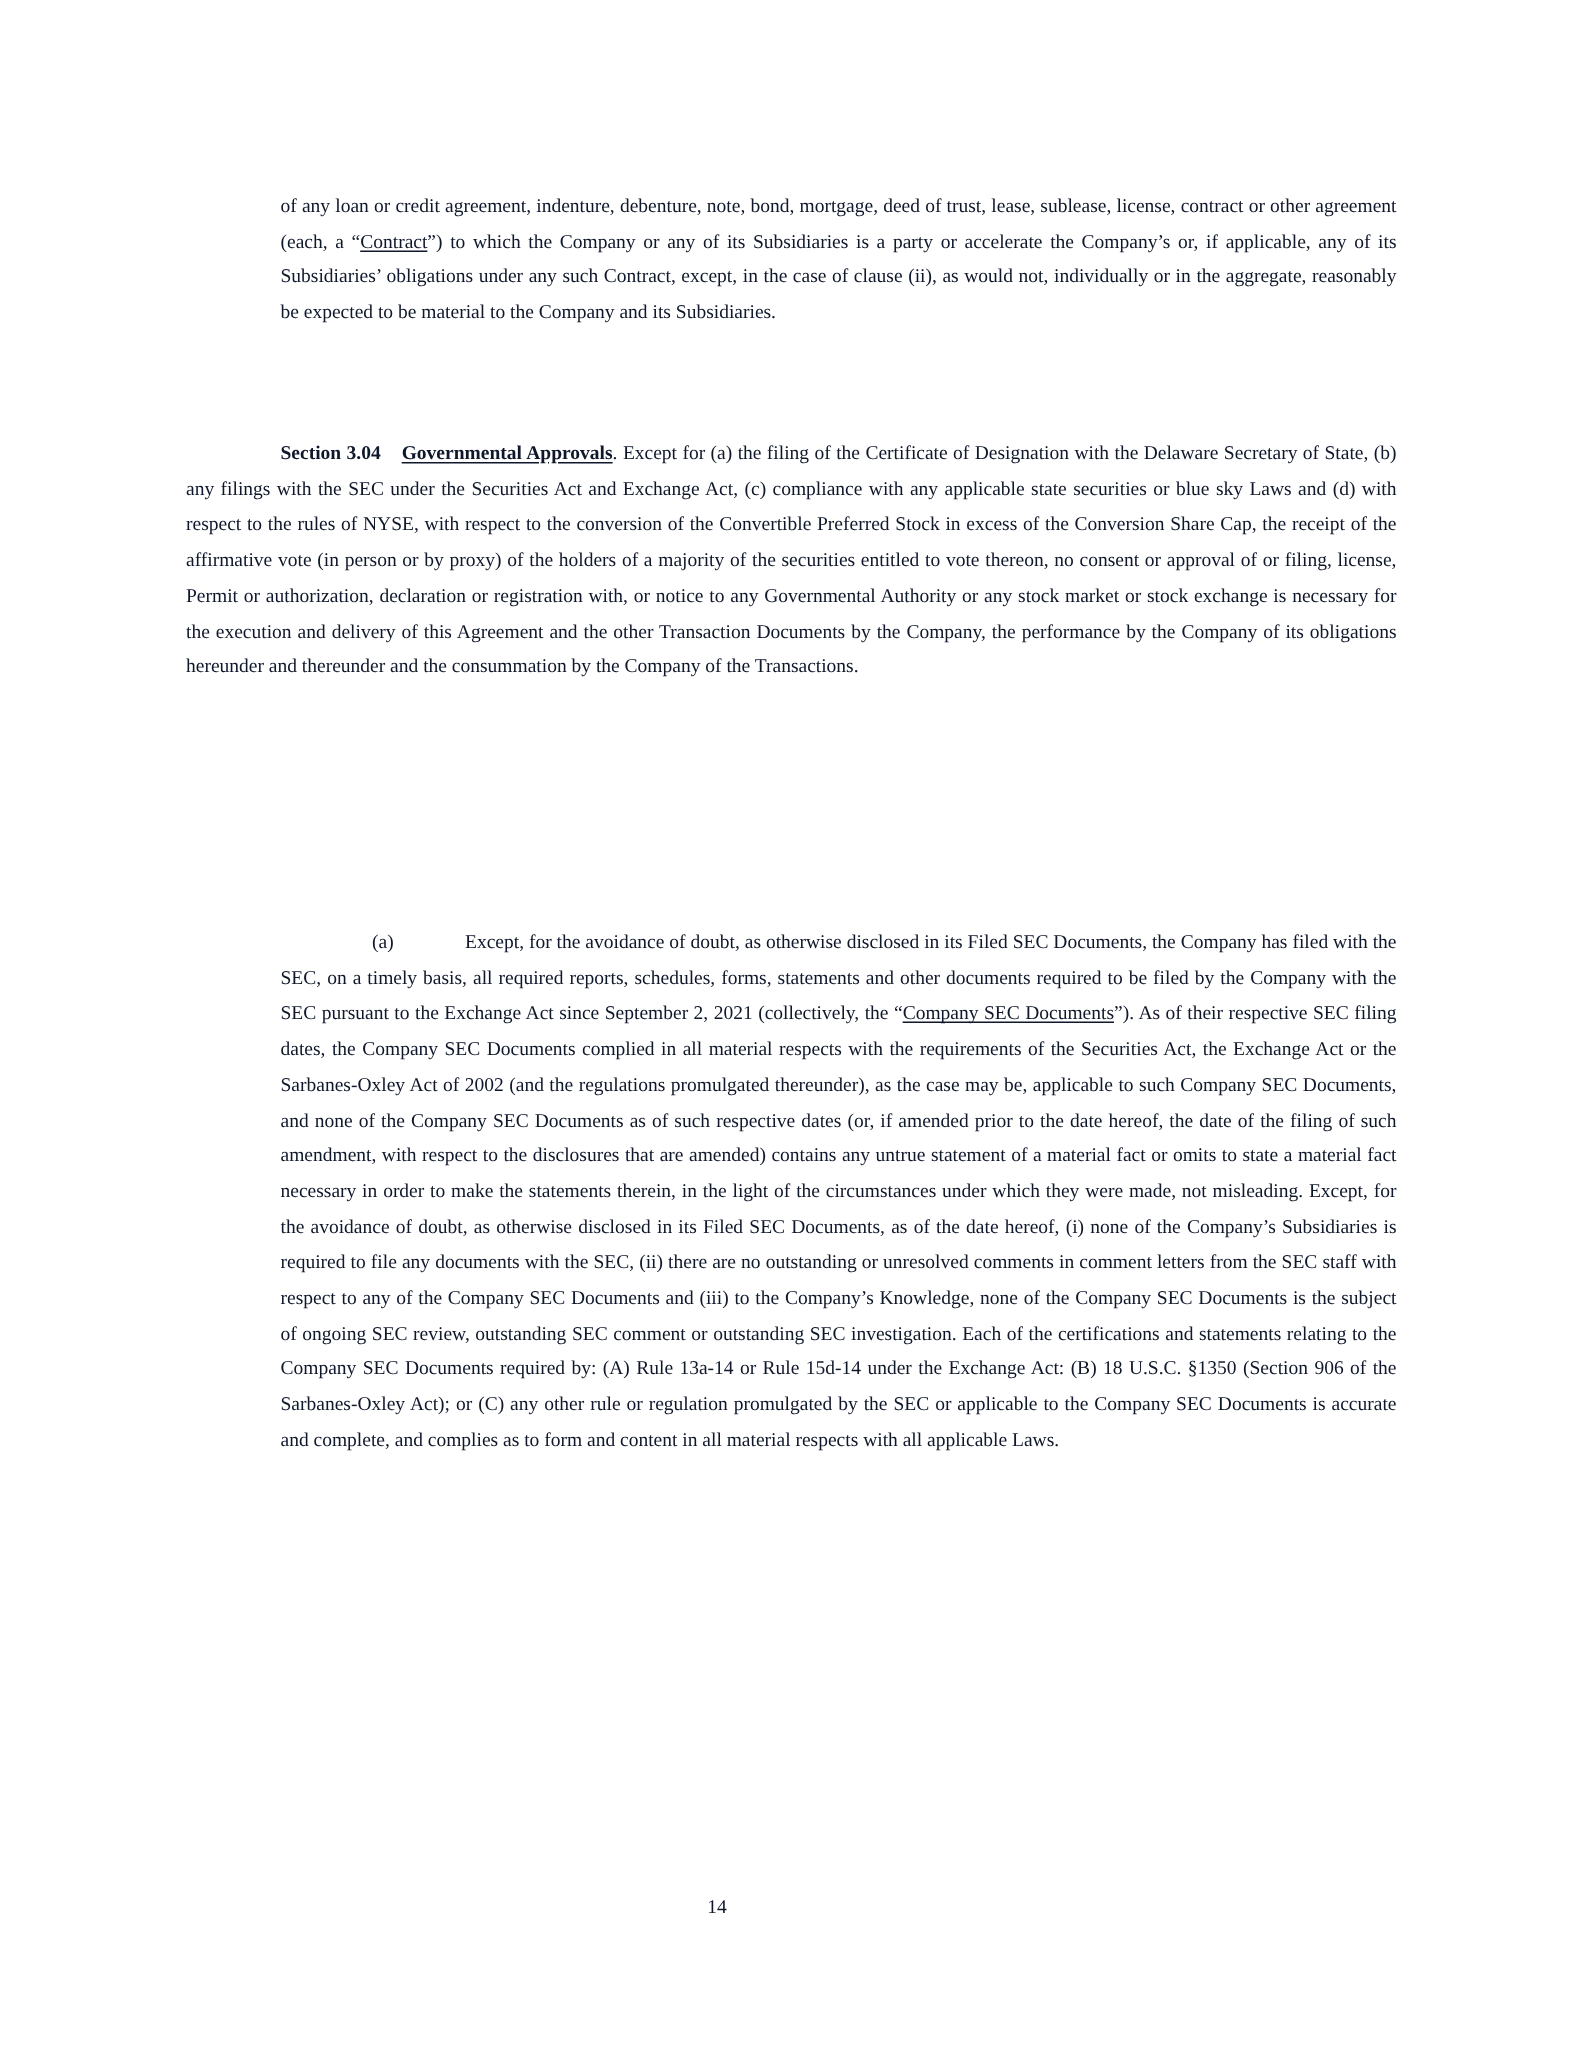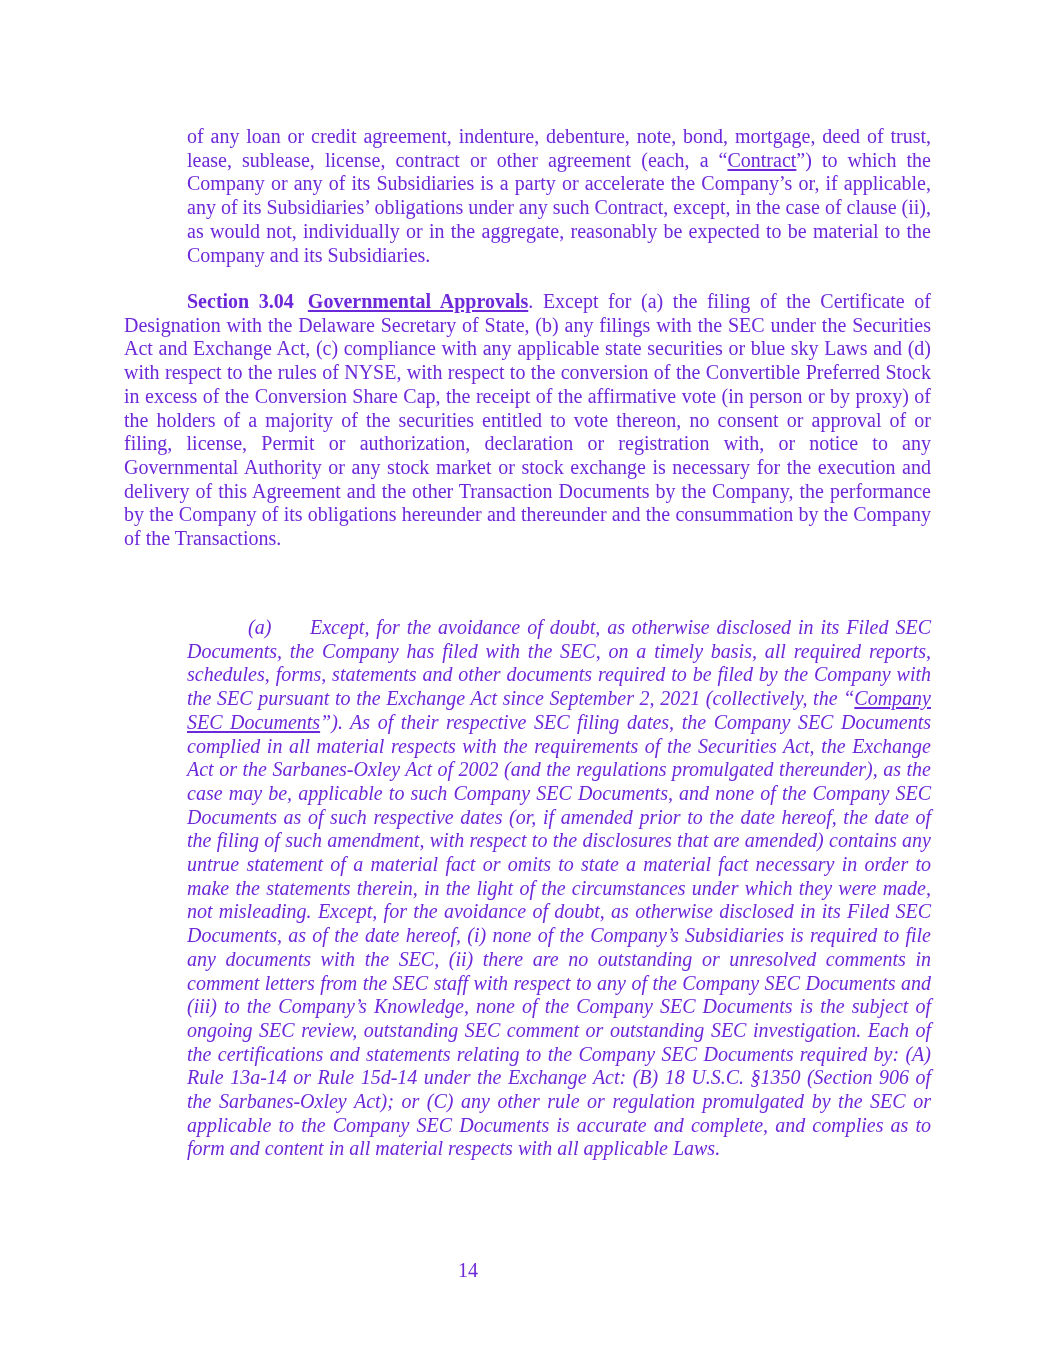--- a/index.html
+++ b/index.html
@@ -1,31 +1,31 @@
 <!DOCTYPE html>
 <html><head>
   <meta charset="utf-8">
   <style>
     html, body { margin: 0; padding: 0; background: #ffffff; }
     body { width: 1055px; height: 1365px; position: relative; overflow: hidden; }
     .page {
       position: absolute; left: 0; top: 0; width: 1055px; height: 1365px;
-      font-family: "Liberation Serif", serif; color: #6d28d9;
-      font-size: 20px; line-height: 23.7px;
+      font-family: "Liberation Serif", serif; color: #0f172a;
+      font-size: 13px; line-height: 23.7px;
     }
     .block { position: absolute; text-align: justify; text-align-last: left; }
     .p1 { left: 187px; top: 125px; width: 744px; }
     .p2 { left: 124px; top: 290px; width: 807px; text-indent: 63px; }
     .p3 { left: 187px; top: 572px; width: 744px; }
-    .p4 { left: 187px; top: 616px; width: 744px; font-style: italic; }
+    .p4 { left: 187px; top: 616px; width: 744px; }
     .b { font-weight: bold; }
     .u { text-decoration: underline; text-underline-offset: 2px; }
     .gap { display: inline-block; width: 14px; }
     .label-a { display: inline-block; width: 62px; padding-left: 61px; }
-    .pagenum { position: absolute; left: 0; width: 936px; top: 1259px; text-align: center; }
+    .pagenum { position: absolute; left: 10px; width: 936px; top: 1259px; text-align: center; }
   </style>
 </head>
 <body>
 
 <div class="page">
 
   <p class="block p1" style="margin:0;"><span>of any loan or credit agreement, indenture, debenture, note, bond, mortgage, deed of trust, lease, sublease, license, contract or other agreement (each, a “</span><span class="u">Contract</span><span>”) to which the Company or any of its Subsidiaries is a party or accelerate the Company’s or, if applicable, any of its Subsidiaries’ obligations under any such Contract, except, in the case of clause (ii), as would not, individually or in the aggregate, reasonably be expected to be material to the Company and its Subsidiaries.</span></p>
 
   <p class="block p2" style="margin:0;"><span class="b">Section 3.04</span><span class="gap"></span><span class="b u">Governmental Approvals</span><span>.</span><span> Except for (a) the filing of the Certificate of Designation with the Delaware Secretary of State, (b) any filings with the SEC under the Securities Act and Exchange Act, (c) compliance with any applicable state securities or blue sky Laws and (d) with respect to the rules of NYSE, with respect to the conversion of the Convertible Preferred Stock in excess of the Conversion Share Cap, the receipt of the affirmative vote (in person or by proxy) of the holders of a majority of the securities entitled to vote thereon, no consent or approval of or filing, license, Permit or authorization, declaration or registration with, or notice to any Governmental Authority or any stock market or stock exchange is necessary for the execution and delivery of this Agreement and the other Transaction Documents by the Company, the performance by the Company of its obligations hereunder and thereunder and the consummation by the Company of the Transactions.</span></p>
 

